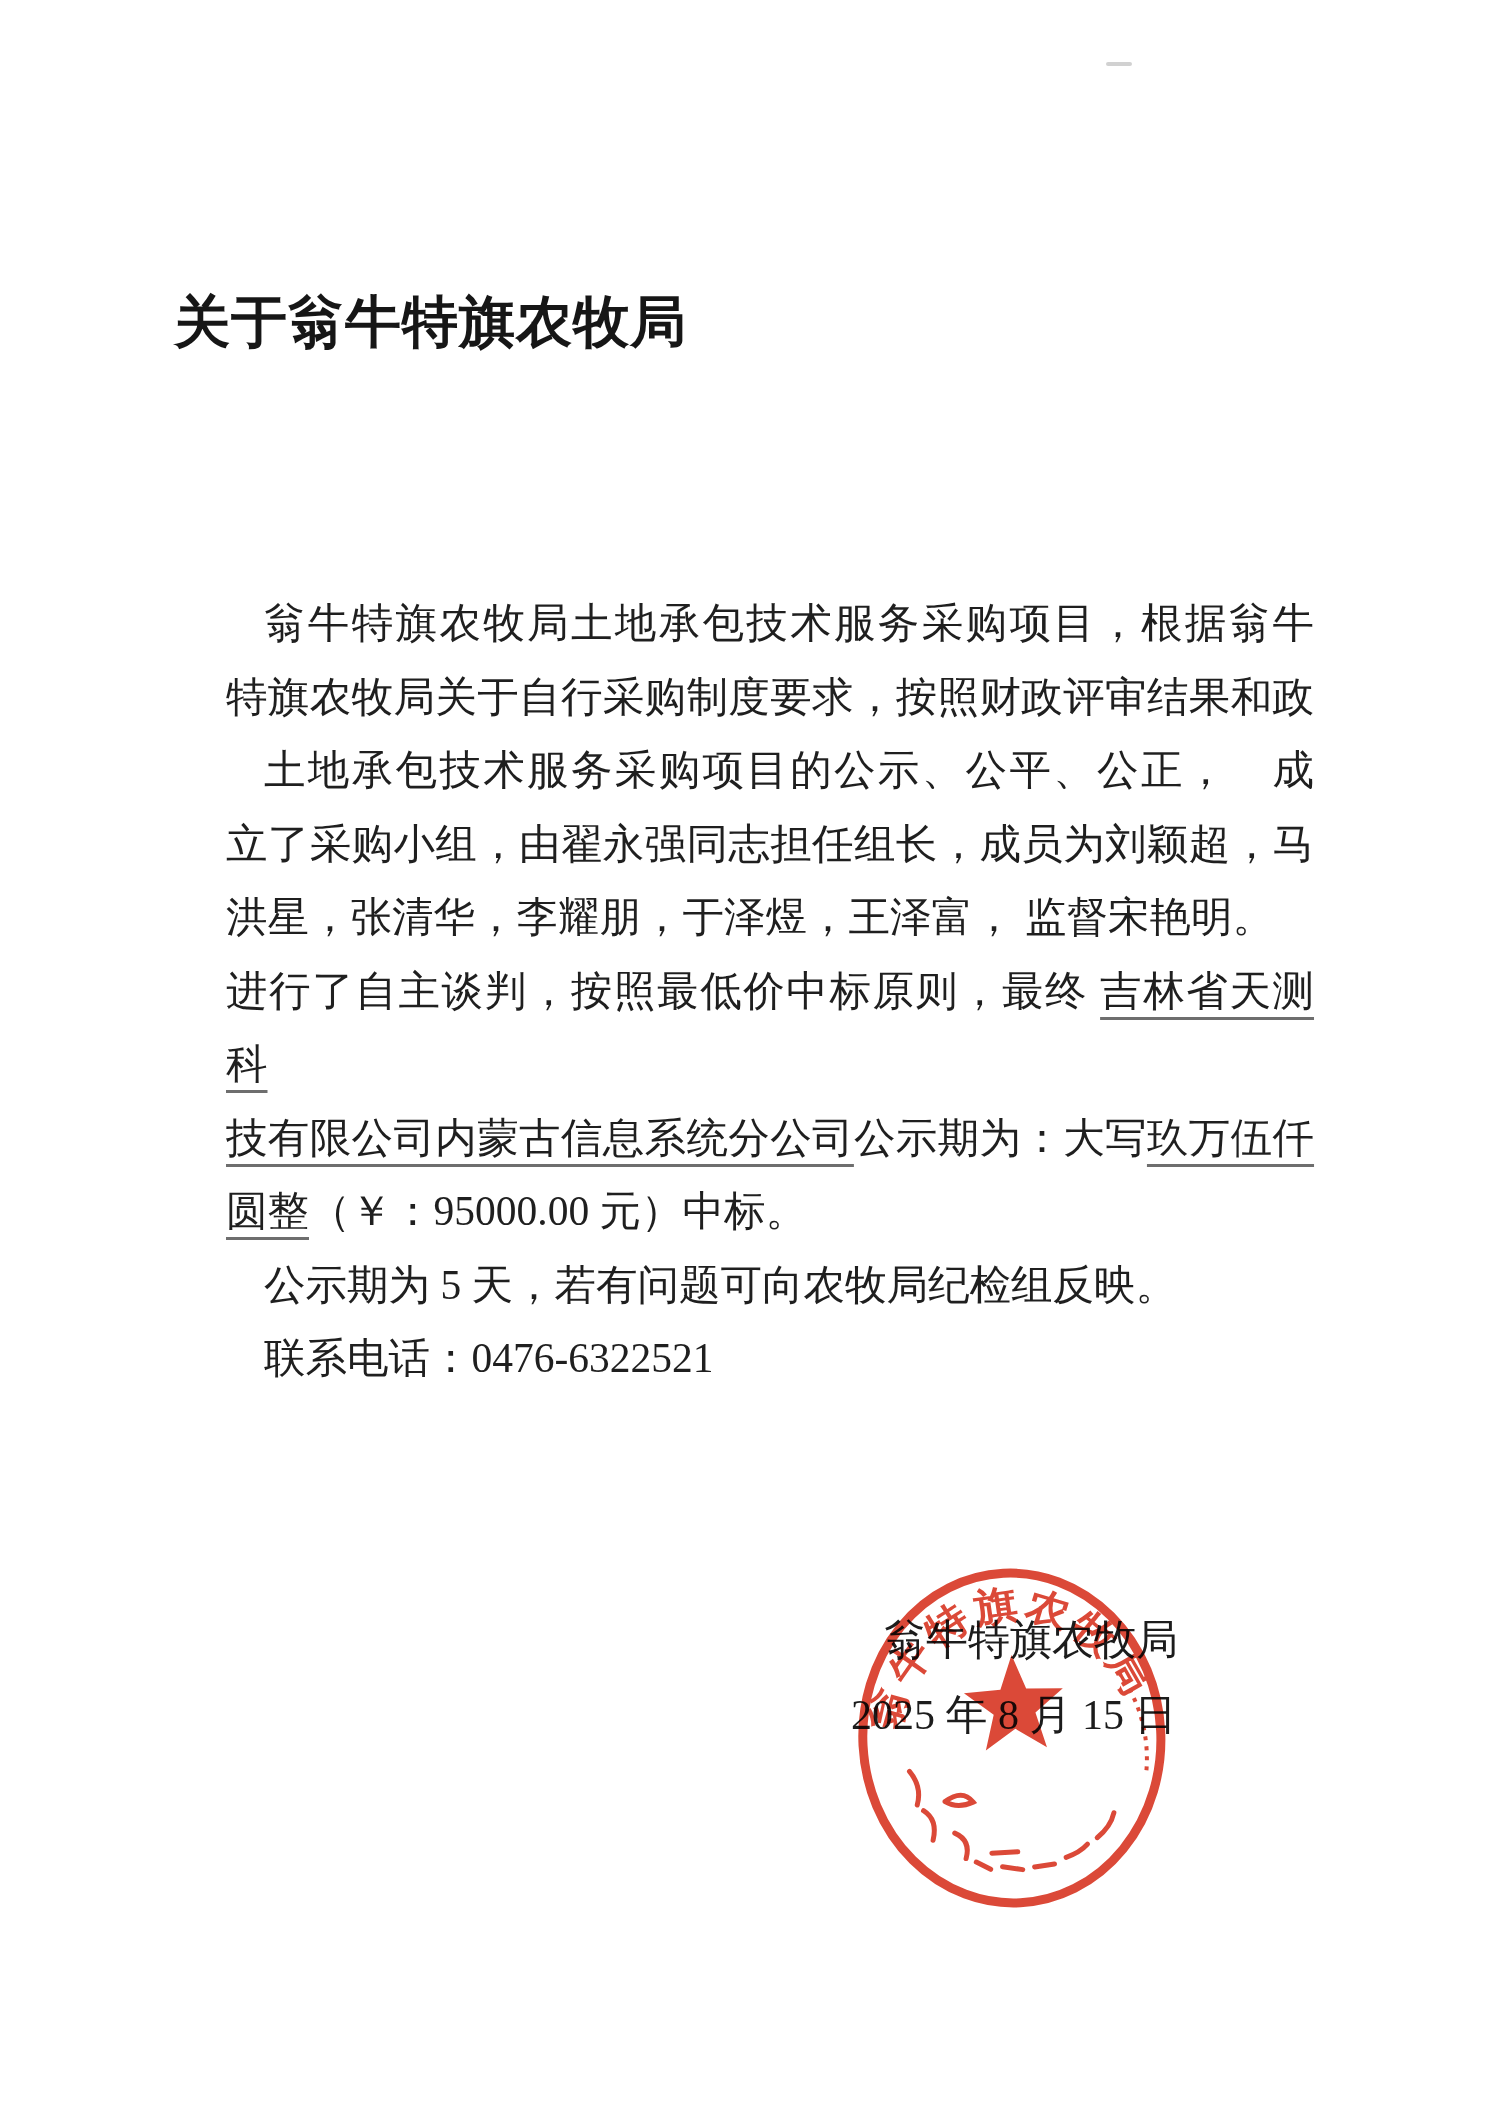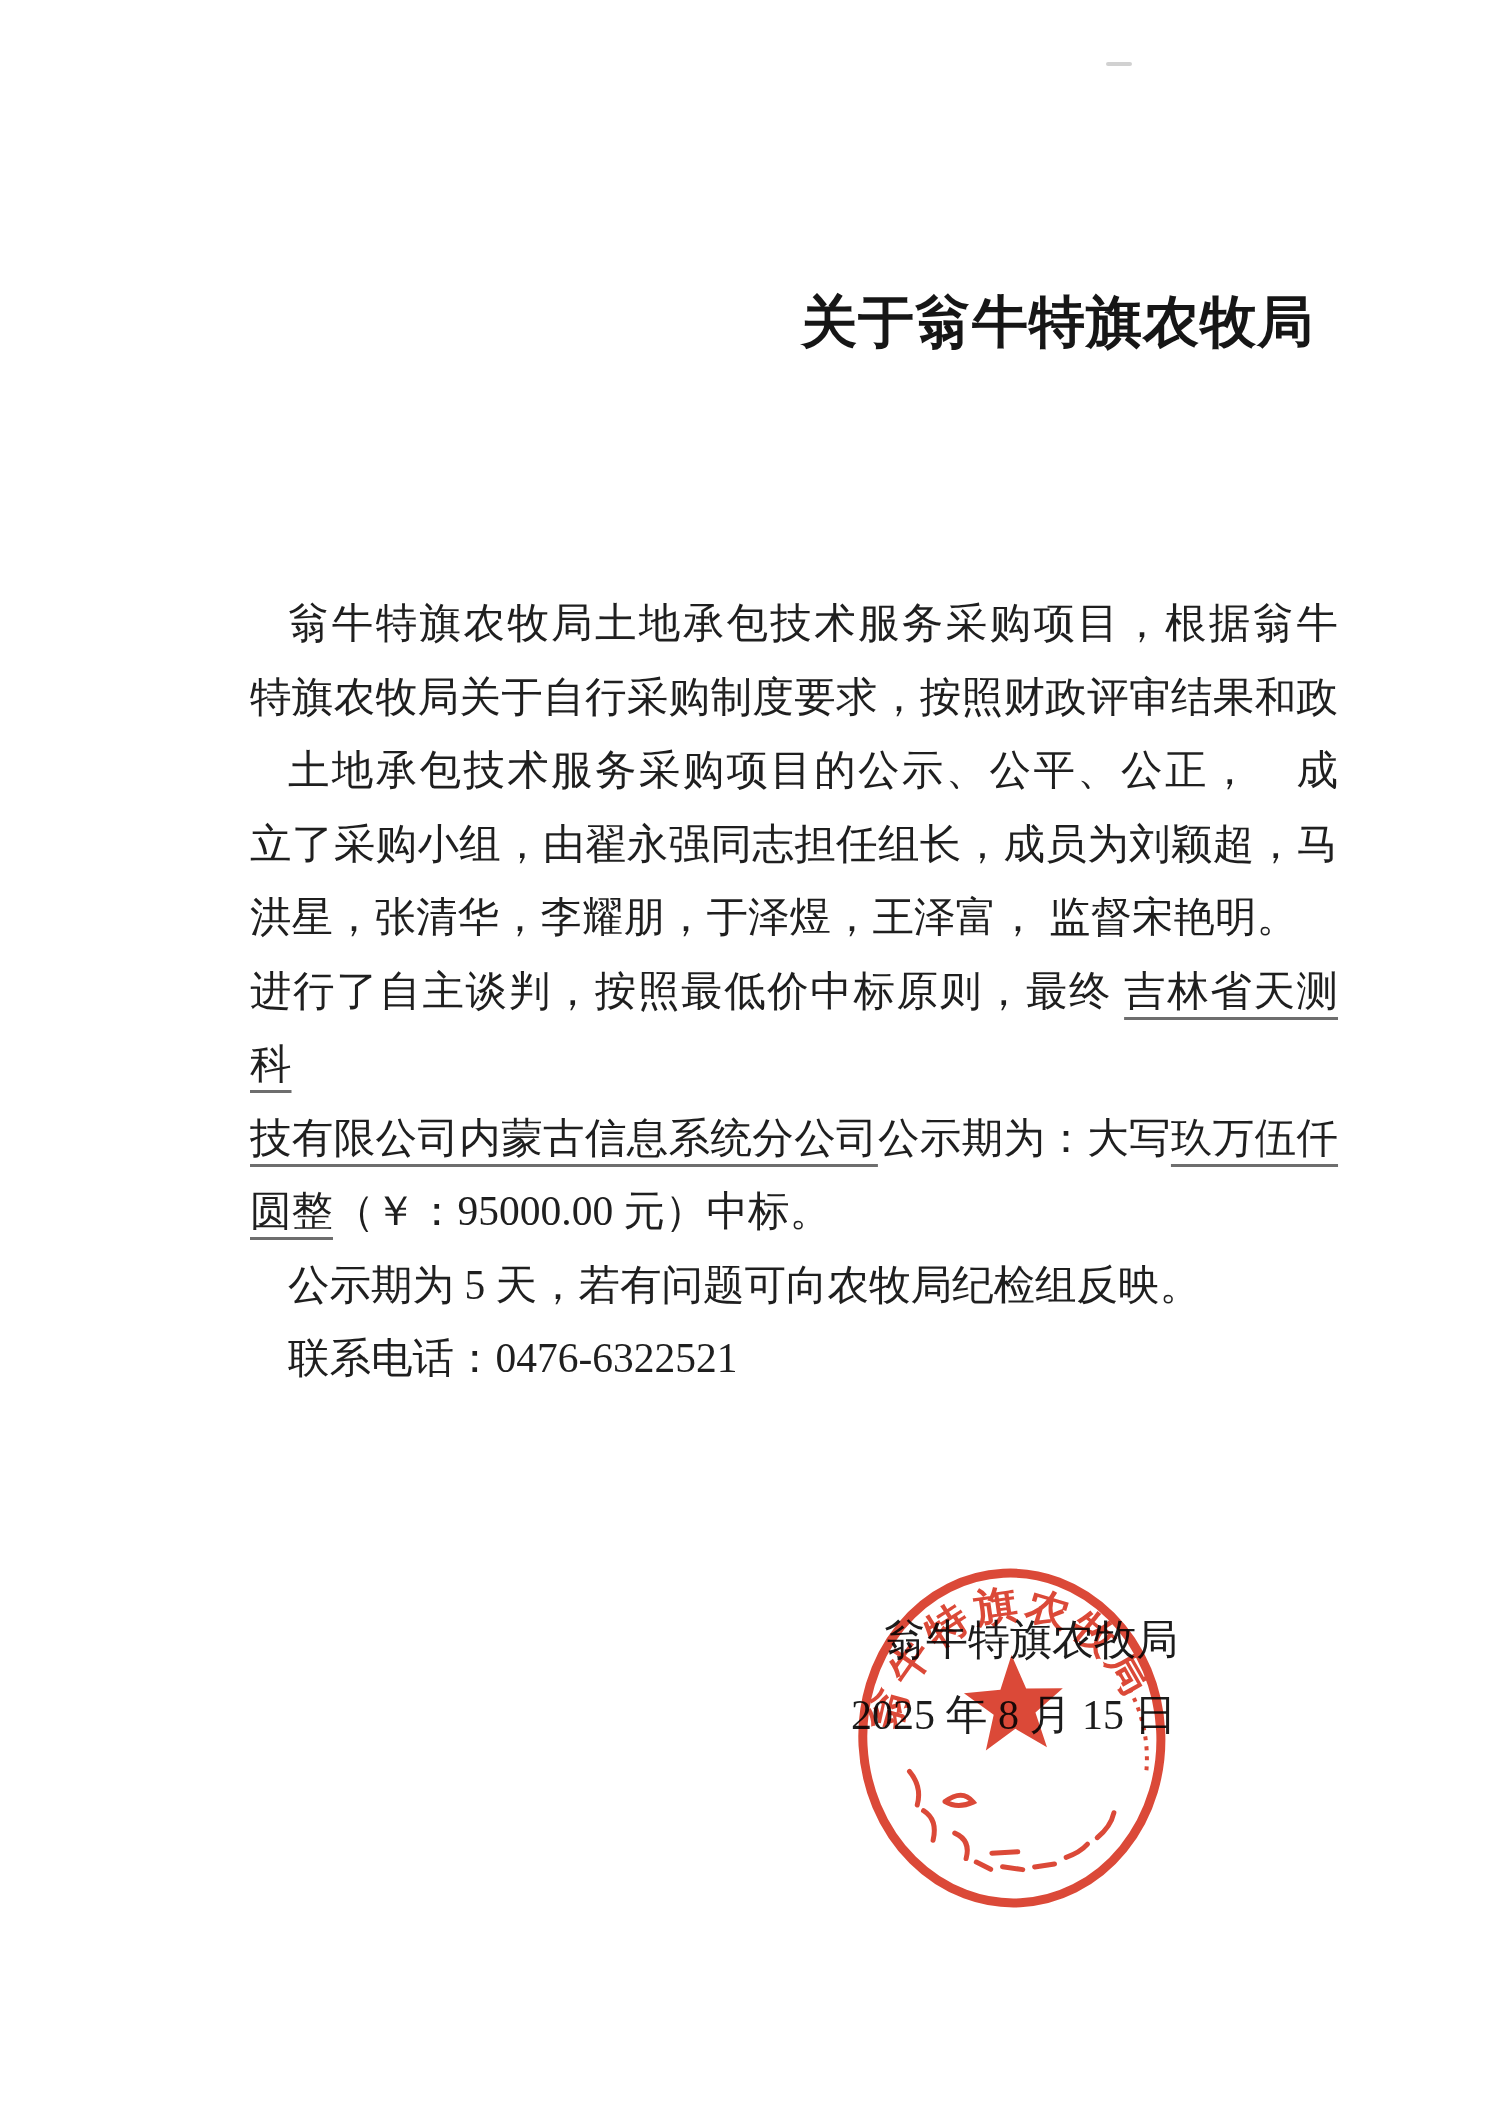--- a/index.html
+++ b/index.html
@@ -7,27 +7,27 @@
     position:relative;
     width:1488px;height:2103px;
     background:#ffffff;
     overflow:hidden;
     font-family:"Liberation Serif","DejaVu Serif",serif;
     color:#1f1f1f;
   }
   
   .title{
     position:absolute;left:174px;top:266px;width:1140px;
-    text-align:right;font-weight:bold;font-size:56px;line-height:113px;
+    text-align:left;font-weight:bold;font-size:56px;line-height:113px;
     color:#161616;letter-spacing:1px;
   }
   
   .bodytext{
     position:absolute;left:226px;top:587px;width:1088px;
-    font-size:41.5px;line-height:73.5px;color:#1f1f1f;margin-left:24px;
+    font-size:41.5px;line-height:73.5px;color:#1f1f1f;
   }
   .line{text-align:justify;text-align-last:justify;}
   .line.nl{text-align-last:left;}
   .line.ind{text-indent:38px;}
   .u{
     text-decoration:underline;
     text-decoration-thickness:3px;
     text-underline-offset:12px;
     text-decoration-color:#6e6e6e;
   }

